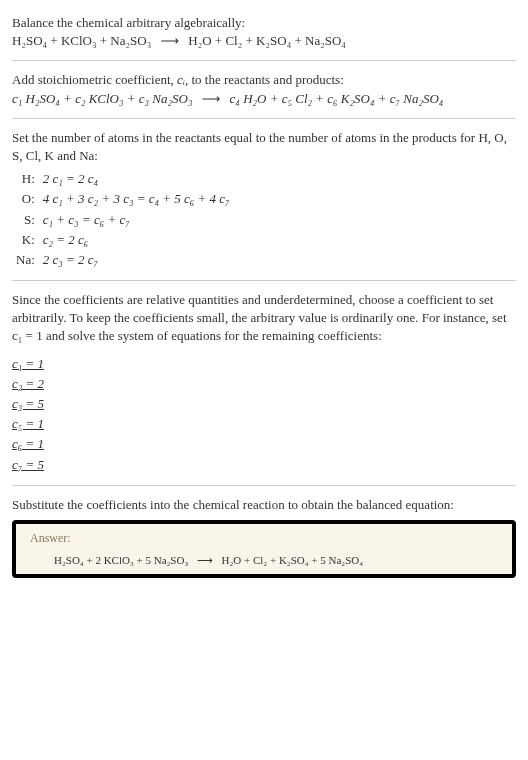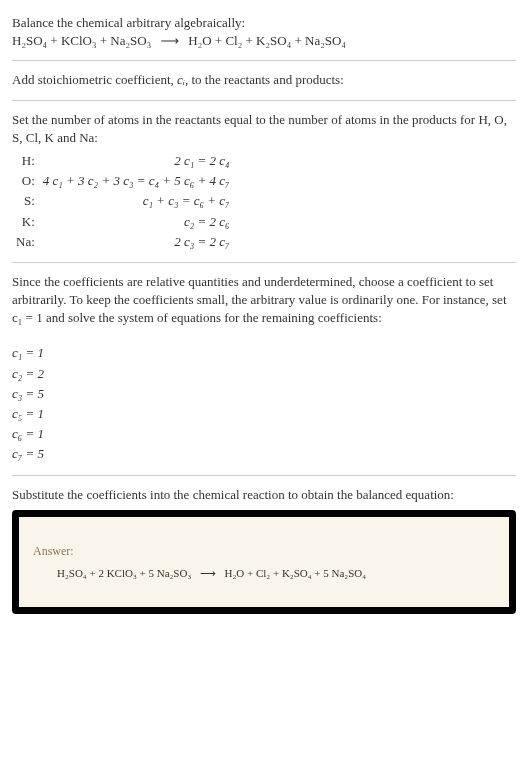--- a/index.html
+++ b/index.html
@@ -31,36 +31,36 @@
       display: inline-block;
       margin: 0 6px;
     }
     .eq-table {
       margin-top: 4px;
       border-collapse: collapse;
     }
     .eq-table td {
       padding: 1px 4px;
       vertical-align: baseline;
-      text-align: right;
     }
     .eq-table td:first-child {
       text-align: right;
     }
     .coeff-list {
-      margin-top: 16px;
+      margin-top: 8px;
+      text-decoration: underline;
     }
     .coeff-list div {
       padding: 1px 0;
     }
     .answer-box {
-      border: 7px solid #000000;
+      border: 4px solid #000000;
       background: #f9f5ea;
       border-radius: 4px;
-      padding: 26px 14px;
+      padding: 6px 14px;
       margin-top: 6px;
     }
     .answer-label {
       color: #8a7a5a;
       font-size: 12px;
       margin-bottom: 6px;
     }
     .answer-eq {
       padding-left: 24px;
       font-size: 11px;
@@ -76,20 +76,25 @@
     <span class="arrow">⟶</span>
     <span>H₂O + Cl₂ + K₂SO₄ + Na₂SO₄</span>
   </div>
 </div>
 
 <hr>
 
 <div class="section">
   <div>
     <span>Add stoichiometric coefficient, </span><span class="italic">cᵢ</span><span>, to the reactants and products:</span>
+  </div>
+  <div>
+    <span class="italic">c₁ H₂SO₄ + c₂ KClO₃ + c₃ Na₂SO₃</span>
+    <span class="arrow">⟶</span>
+    <span class="italic">c₄ H₂O + c₅ Cl₂ + c₆ K₂SO₄ + c₇ Na₂SO₄</span>
   </div>
 </div>
 
 <hr>
 
 <div class="section">
   <div>Set the number of atoms in the reactants equal to the number of atoms in the products for H, O, S, Cl, K and Na:</div>
   <table class="eq-table">
     <tbody>
         <tr>

